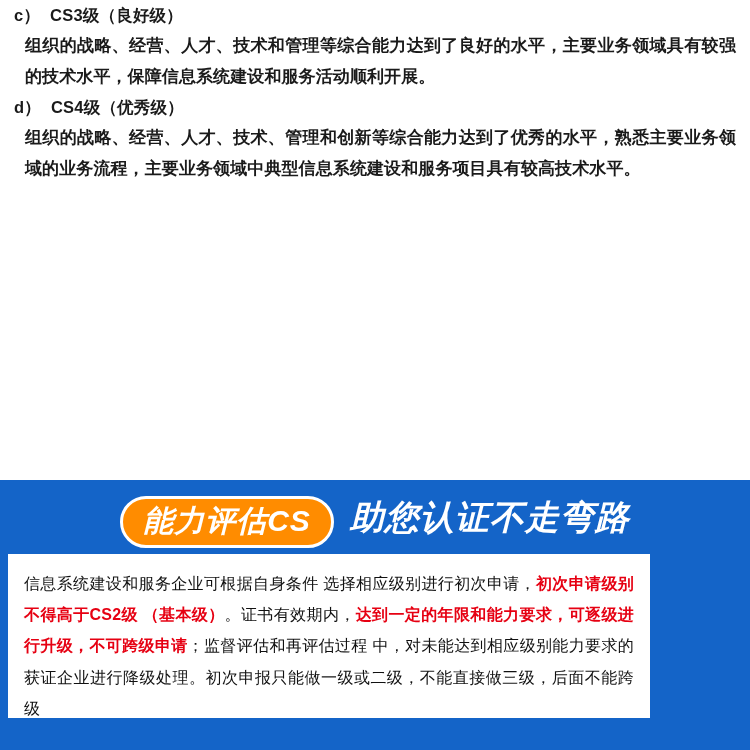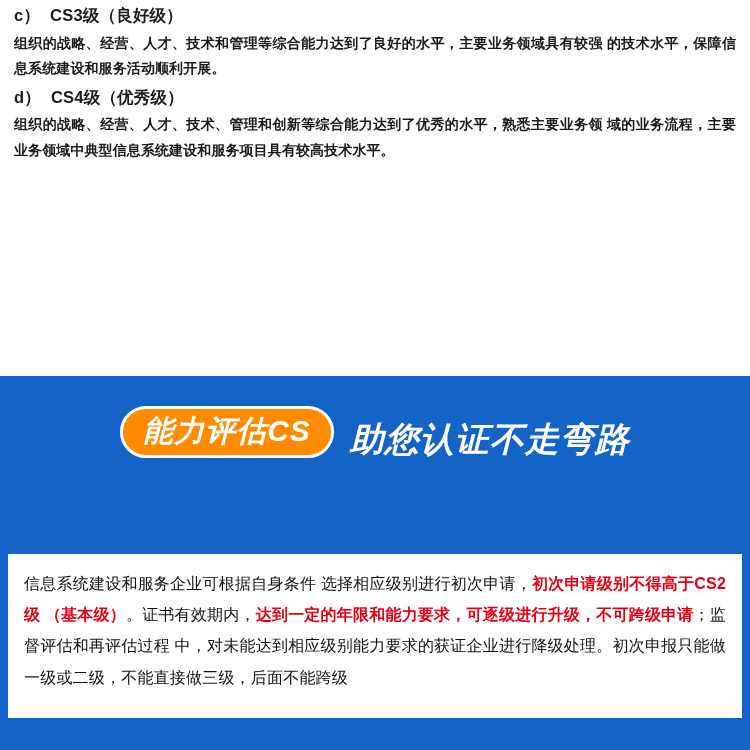--- a/index.html
+++ b/index.html
@@ -17,60 +17,60 @@
     position: relative;
     width: 750px;
     height: 750px;
     box-sizing: border-box;
   }
 
   
   .top-section {
     padding: 0 14px;
     box-sizing: border-box;
-    height: 376px;
+    height: 480px;
     overflow: hidden;
   }
   .lvl-heading {
     font-size: 16.5px;
     font-weight: bold;
     color: #1a1a1a;
     line-height: 1.55;
     margin: 3px 0 2px 0;
     letter-spacing: 0.2px;
   }
   .lvl-heading .lbl {
     margin-right: 10px;
   }
   .lvl-body {
-    font-size: 14px;
+    font-size: 17px;
     font-weight: bold;
     color: #1a1a1a;
     line-height: 1.82;
-    margin: 0 0 3px 0;
+    margin: 0 0 3px 11px;
     text-align: justify;
     text-justify: inter-ideograph;
     letter-spacing: 0.1px;
   }
 
   
   .banner {
     position: relative;
     width: 750px;
     height: 178px;
     background: #1464c8;
     overflow: hidden;
   }
   .banner-inner {
     position: absolute;
     left: 0;
-    top: 30px;
+    top: 16px;
     width: 750px;
     display: flex;
-    align-items: flex-end;
+    align-items: flex-start;
     justify-content: center;
   }
   .badge {
     background: #ff8c00;
     border-radius: 26px;
     border: 3px solid #ffffff;
     padding: 7px 20px 9px 20px;
     margin-right: 16px;
     box-sizing: border-box;
     display: inline-block;
@@ -110,21 +110,21 @@
   }
   .banner-sub span {
     margin-right: 14px;
   }
 
   
   .note {
     position: absolute;
     left: 8px;
     top: 554px;
-    width: 734px;
+    width: 642px;
     height: 164px;
     background: #ffffff;
     box-sizing: border-box;
     padding: 14px 16px 10px 16px;
     overflow: hidden;
   }
   .note p {
     margin: 0;
     font-size: 16px;
     line-height: 1.95;

